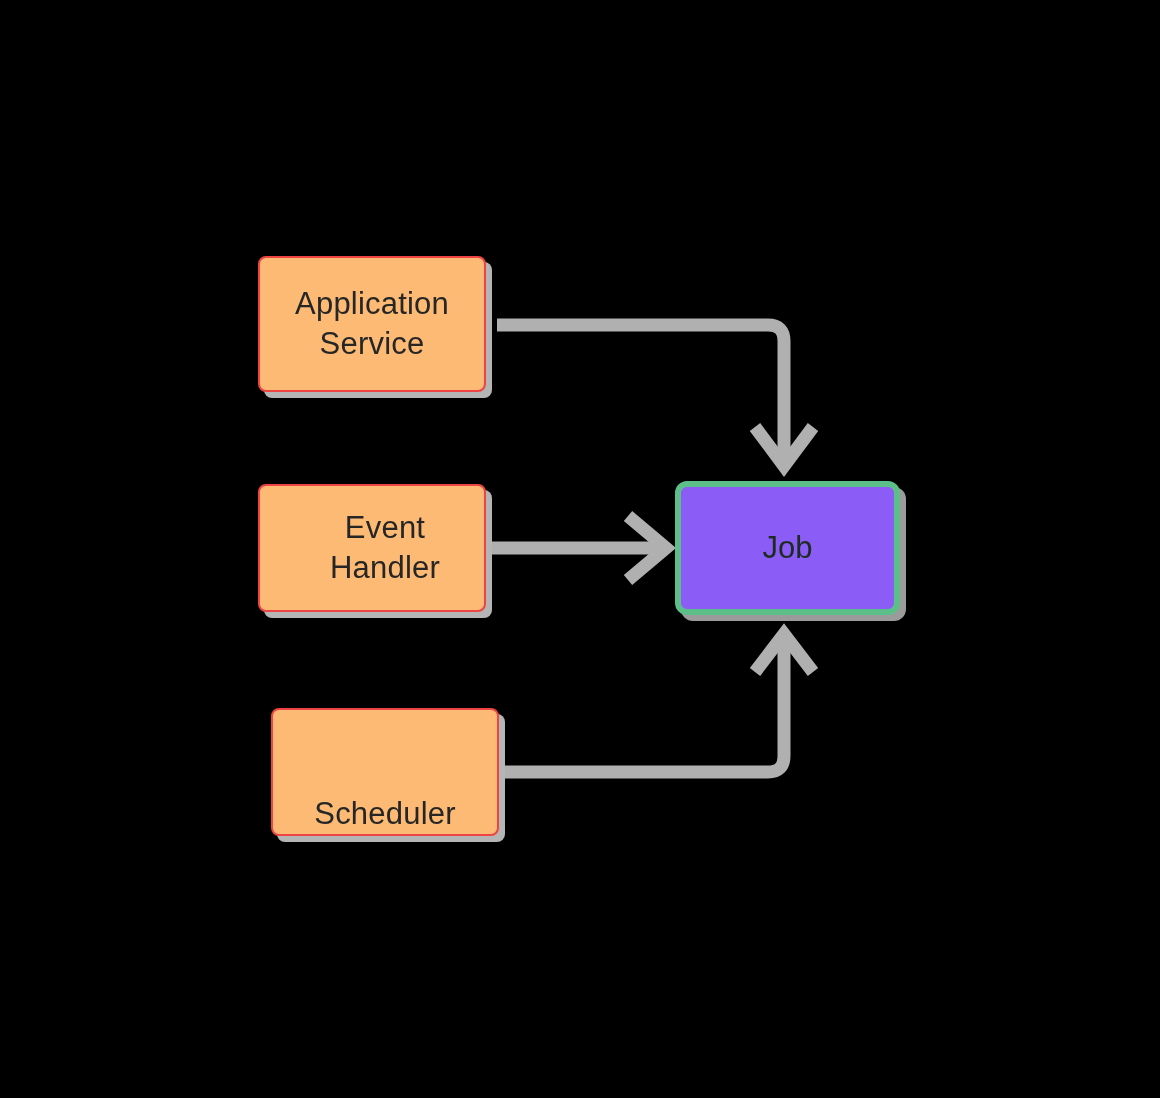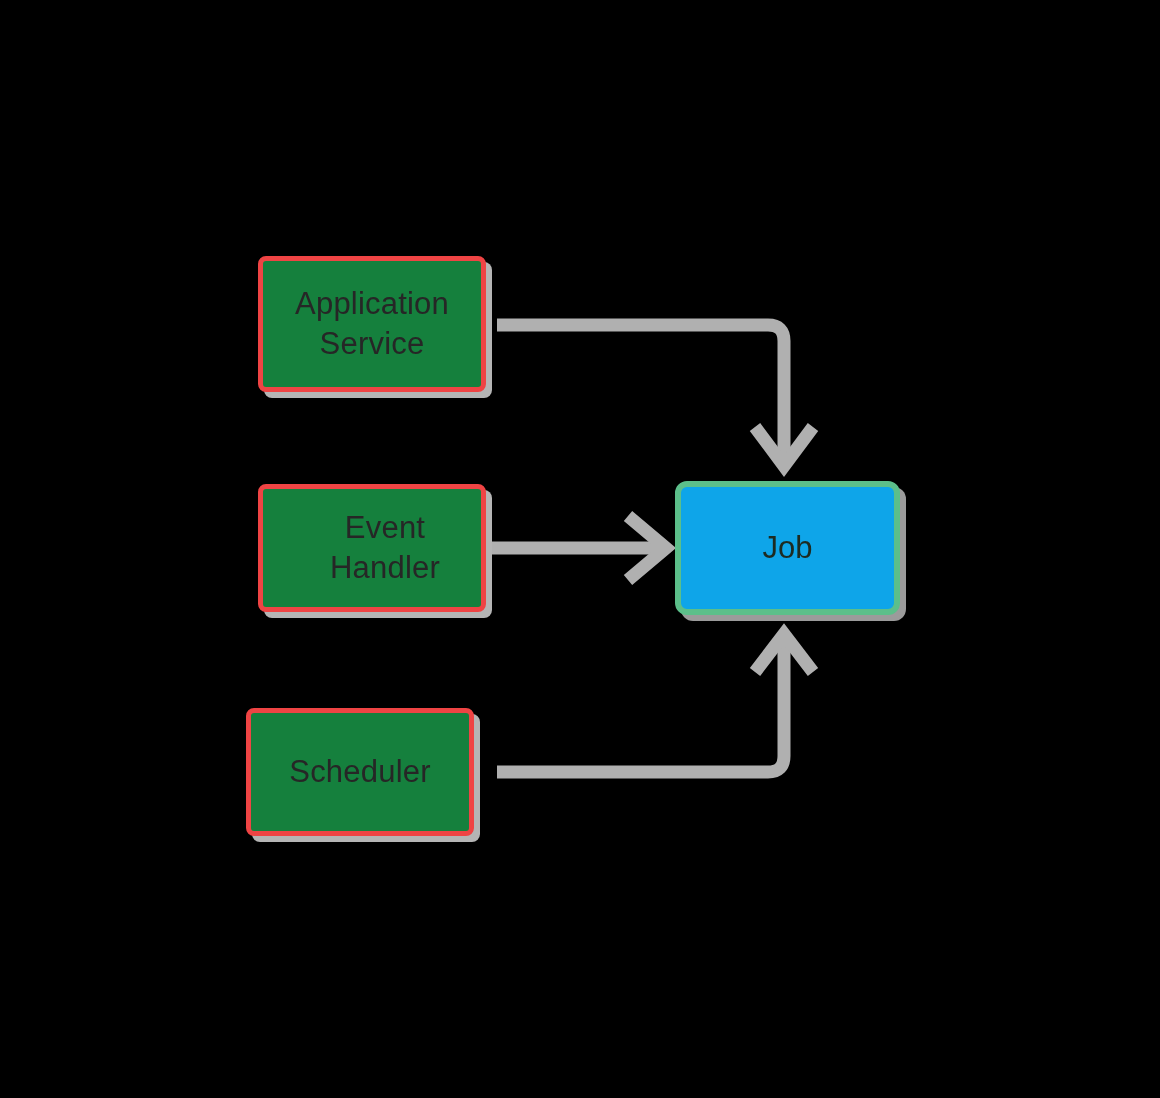--- a/index.html
+++ b/index.html
@@ -32,29 +32,29 @@
     box-sizing: border-box;
     display: flex;
     align-items: center;
     justify-content: center;
     text-align: center;
     border-radius: 8px;
     line-height: 1.3;
     white-space: pre-line;
   }
   .node-source {
-    background: #15803d;
-    border: 5px solid #ef4444;
+    background: #fdba74;
+    border: 2px solid #ef4444;
     box-shadow: 6px 6px 0 0 #b5b5b5;
     color: #262626;
     font-size: 31px;
     letter-spacing: 0.2px;
   }
   .node-target {
-    background: #0ea5e9;
+    background: #8b5cf6;
     border: 6px solid #5cbf8a;
     box-shadow: 6px 6px 0 0 #9b9b9b;
     color: #1d2b22;
     font-size: 31px;
     border-radius: 12px;
   }
   .node-label {
     display: block;
     width: 100%;
     white-space: pre-line;
@@ -86,21 +86,21 @@
   <div class="node node-source" style="left:258px; top:256px; width:228px; height:136px;">
     <span class="node-label">Application
 Service</span>
   </div>
 
   <div class="node node-source" style="left:258px; top:484px; width:228px; height:128px;padding-left:26px;">
     <span class="node-label">Event
 Handler</span>
   </div>
 
-  <div class="node node-source" style="left:246px; top:708px; width:228px; height:128px;">
+  <div class="node node-source" style="left:271px; top:708px; width:228px; height:128px;align-items:flex-end;">
     <span class="node-label">Scheduler</span>
   </div>
 
   <div class="node node-target" style="left:675px; top:481px; width:225px; height:134px;">
     <span class="node-label">Job</span>
   </div>
 
 </div>
 
 </body></html>

